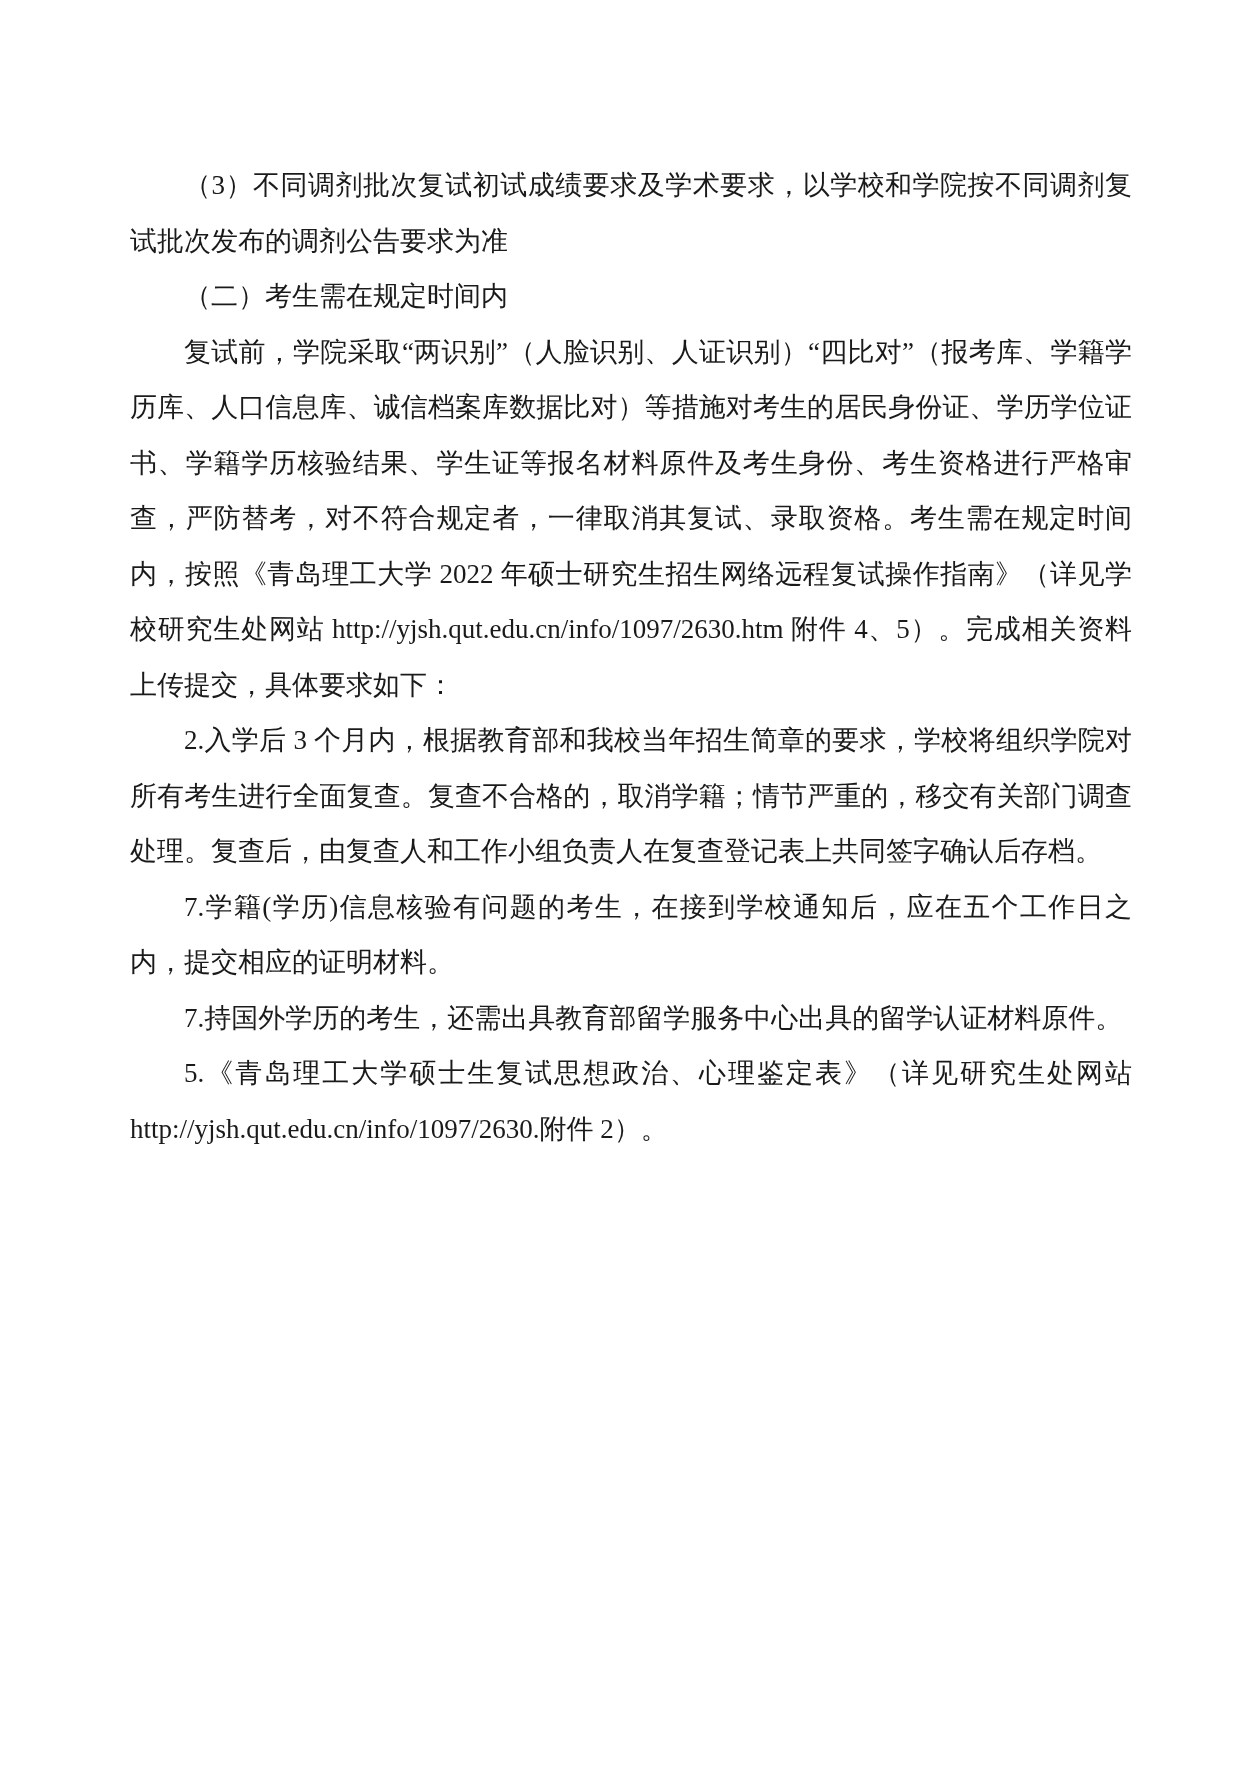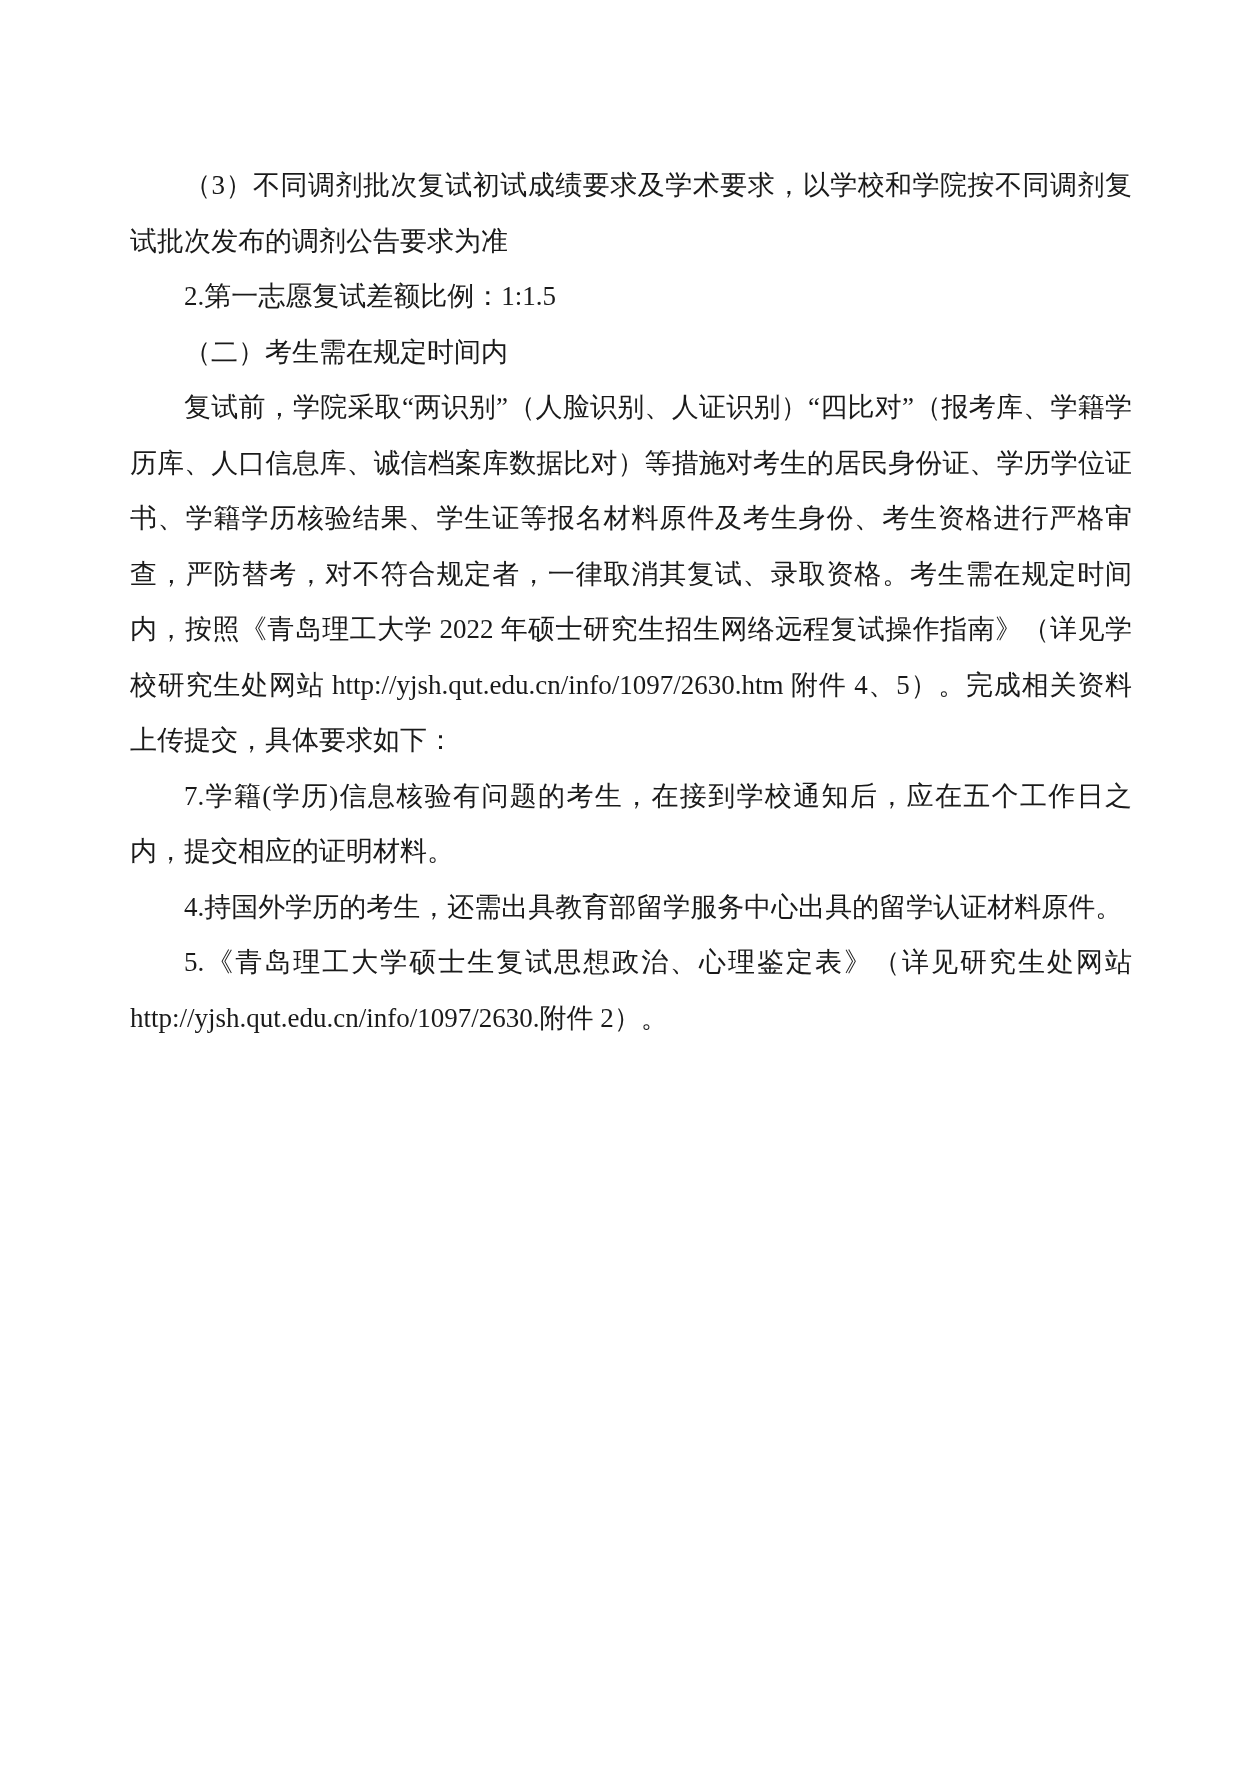--- a/index.html
+++ b/index.html
@@ -32,20 +32,20 @@
     text-indent: 2em;
     overflow-wrap: anywhere;
   }
 </style>
 </head>
 <body>
 
 <div class="page" style="background: rgb(255, 255, 255);">
   <div class="doc-body" style="color: rgb(26, 26, 26);">
     <p class="para">（3）不同调剂批次复试初试成绩要求及学术要求，以学校和学院按不同调剂复试批次发布的调剂公告要求为准</p>
-    <p class="para">2.第一志愿复试差额比例：1:1.5</p>
     <p class="para">（二）考生需在规定时间内</p>
     <p class="para">复试前，学院采取“两识别”（人脸识别、人证识别）“四比对”（报考库、学籍学历库、人口信息库、诚信档案库数据比对）等措施对考生的居民身份证、学历学位证书、学籍学历核验结果、学生证等报名材料原件及考生身份、考生资格进行严格审查，严防替考，对不符合规定者，一律取消其复试、录取资格。考生需在规定时间内，按照《青岛理工大学 2022 年硕士研究生招生网络远程复试操作指南》（详见学校研究生处网站 http://yjsh.qut.edu.cn/info/1097/2630.htm 附件 4、5）。完成相关资料上传提交，具体要求如下：</p>
+    <p class="para">2.入学后 3 个月内，根据教育部和我校当年招生简章的要求，学校将组织学院对所有考生进行全面复查。复查不合格的，取消学籍；情节严重的，移交有关部门调查处理。复查后，由复查人和工作小组负责人在复查登记表上共同签字确认后存档。</p>
     <p class="para">7.学籍(学历)信息核验有问题的考生，在接到学校通知后，应在五个工作日之内，提交相应的证明材料。</p>
-    <p class="para">4.持国外学历的考生，还需出具教育部留学服务中心出具的留学认证材料原件。</p>
+    <p class="para">7.持国外学历的考生，还需出具教育部留学服务中心出具的留学认证材料原件。</p>
     <p class="para">5.《青岛理工大学硕士生复试思想政治、心理鉴定表》（详见研究生处网站 http://yjsh.qut.edu.cn/info/1097/2630.附件 2）。</p>
   </div>
 </div>
 
 </body></html>

